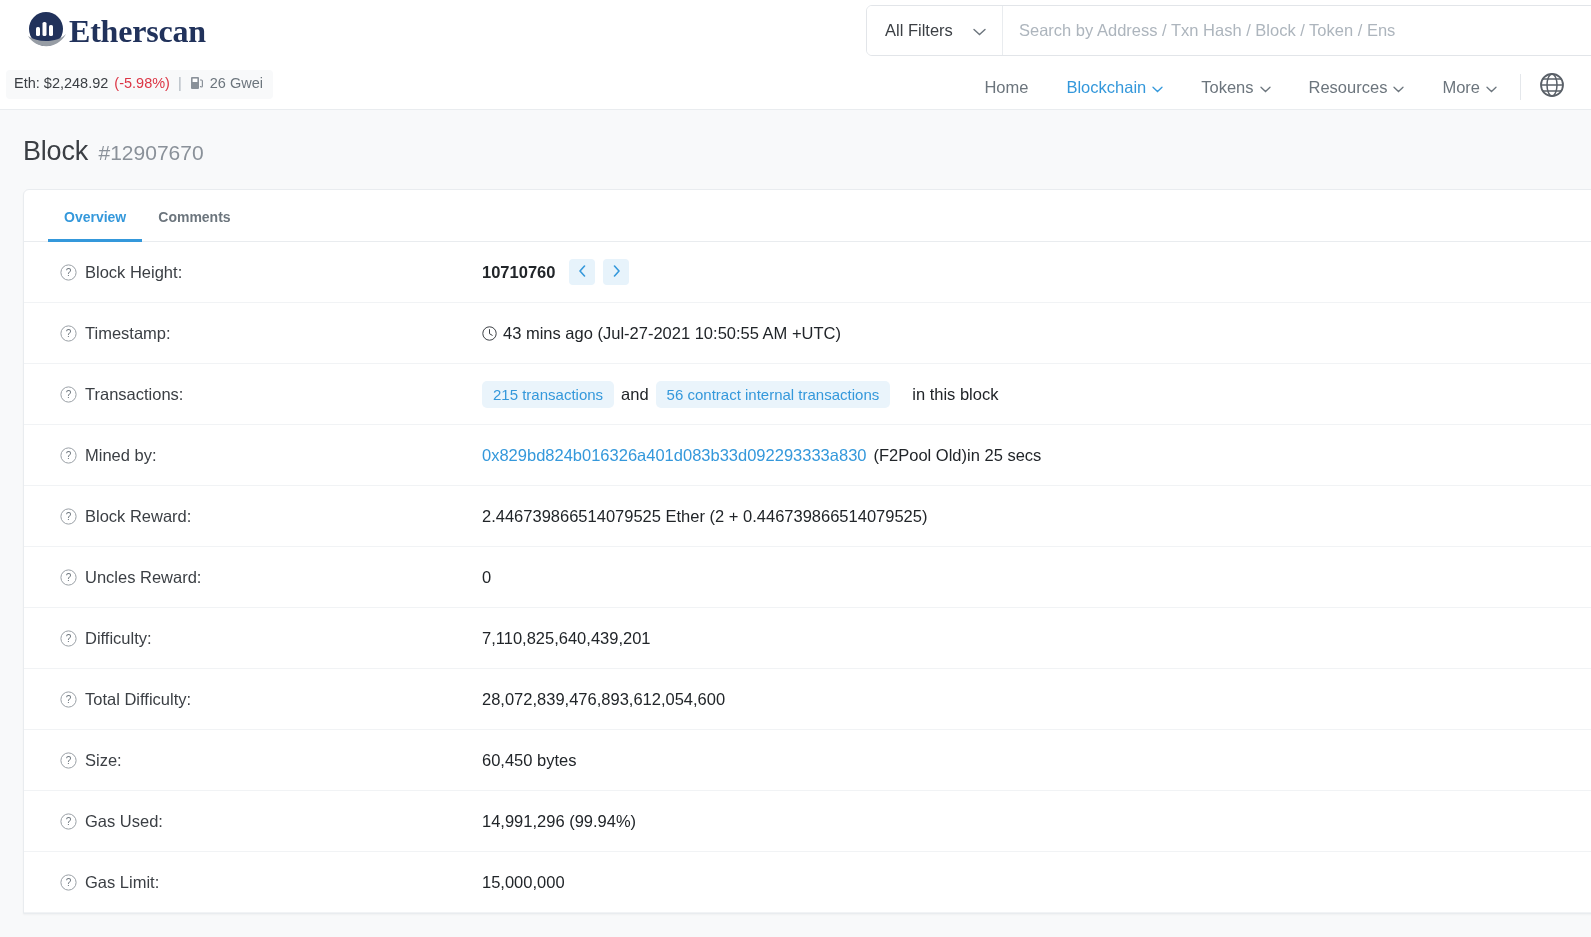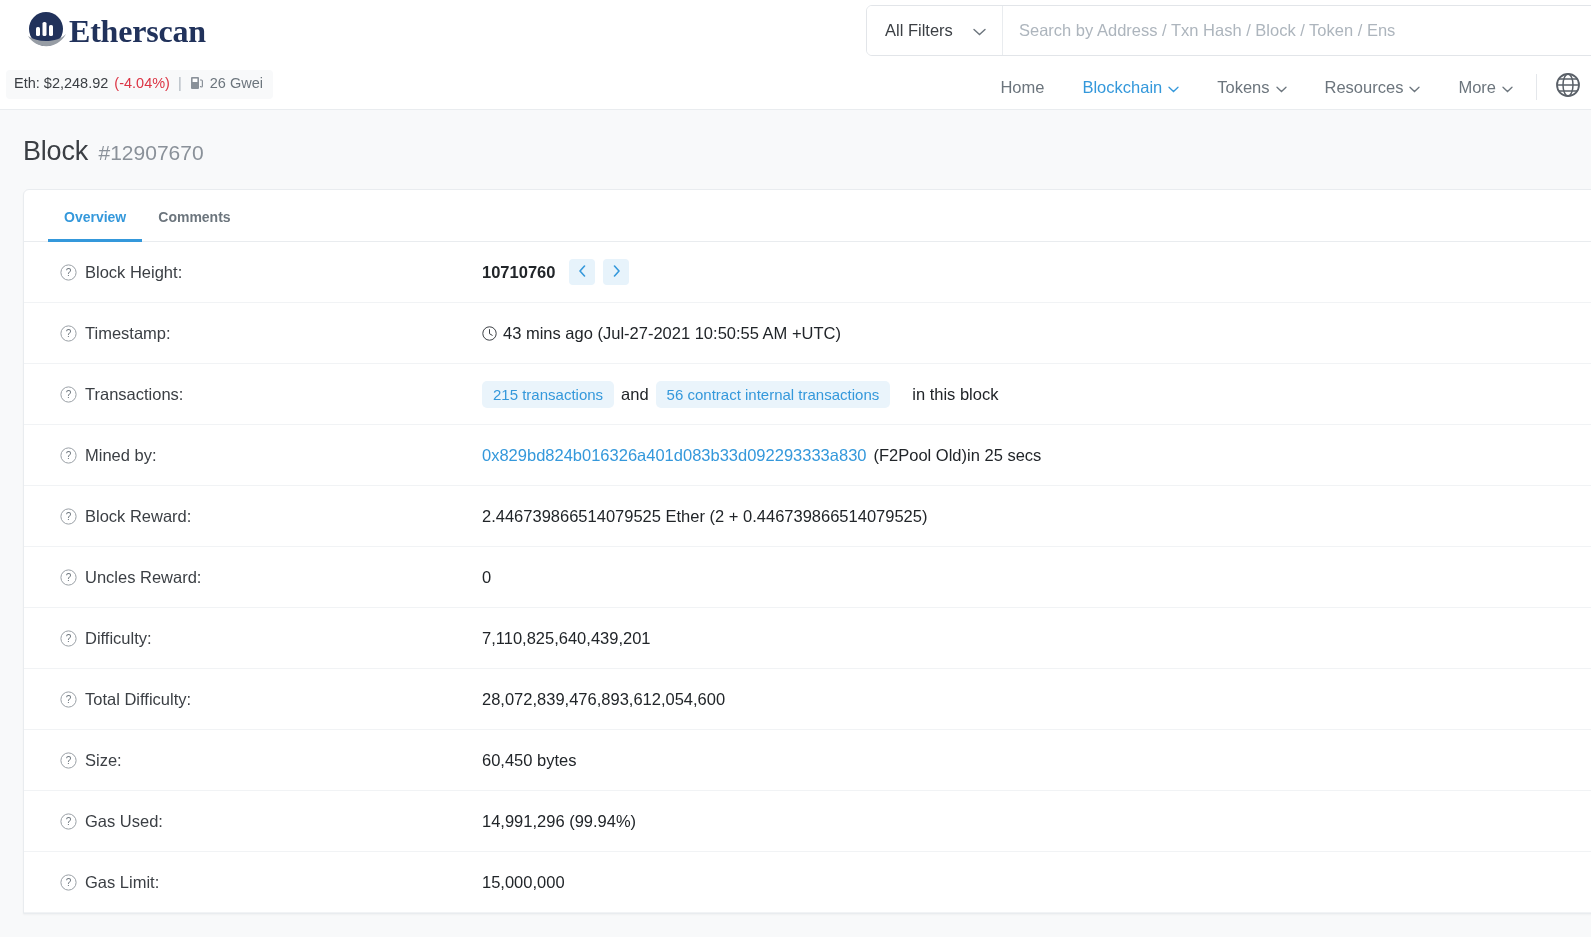--- a/index.html
+++ b/index.html
@@ -88,21 +88,21 @@
     font-size: 16.5px;
     font-family: Liberation Sans, sans-serif;
     color: #212529;
     background: #fff;
   }
   .search-input::placeholder { color: #adb5bd; }
 
   
   .mainnav {
     position: absolute;
-    right: 0; top: 64px;
+    right: 16px; top: 64px;
     display: flex;
     align-items: center;
     height: 46px;
     font-size: 16.5px;
   }
   .nav-item {
     display: flex;
     align-items: center;
     gap: 6px;
     padding: 0 19px;
@@ -255,21 +255,21 @@
         <rect x="19.5" y="14" width="4" height="14" rx="1.6" fill="#fff"></rect>
         <rect x="26" y="17" width="4" height="11" rx="1.6" fill="#fff"></rect>
         <path d="M5 28 C14 42 34 42 43 26 C36 34 16 36 5 28 Z" fill="#979da5"></path>
       </svg>
     </span>
     <span class="brand-name">Etherscan</span>
   </div>
 
   <div class="pricebar">
     <span>Eth: $2,248.92</span>
-    <span class="price-chg">(-4.04%)</span>
+    <span class="price-chg">(-5.98%)</span>
     <span class="pb-sep">|</span>
     <span class="gas-icon">
       <svg width="14" height="16" viewBox="0 0 14 16">
         <rect x="1" y="2" width="8" height="12" rx="1" fill="#8a9199"></rect>
         <rect x="2.6" y="3.6" width="4.8" height="3.4" fill="#fff"></rect>
         <path d="M10 5 h1.4 a1 1 0 0 1 1 1 v5 a1 1 0 0 1 -2 0" fill="none" stroke="#8a9199" stroke-width="1.2"></path>
       </svg>
     </span>
     <span class="gas-val">26 Gwei</span>
   </div>

